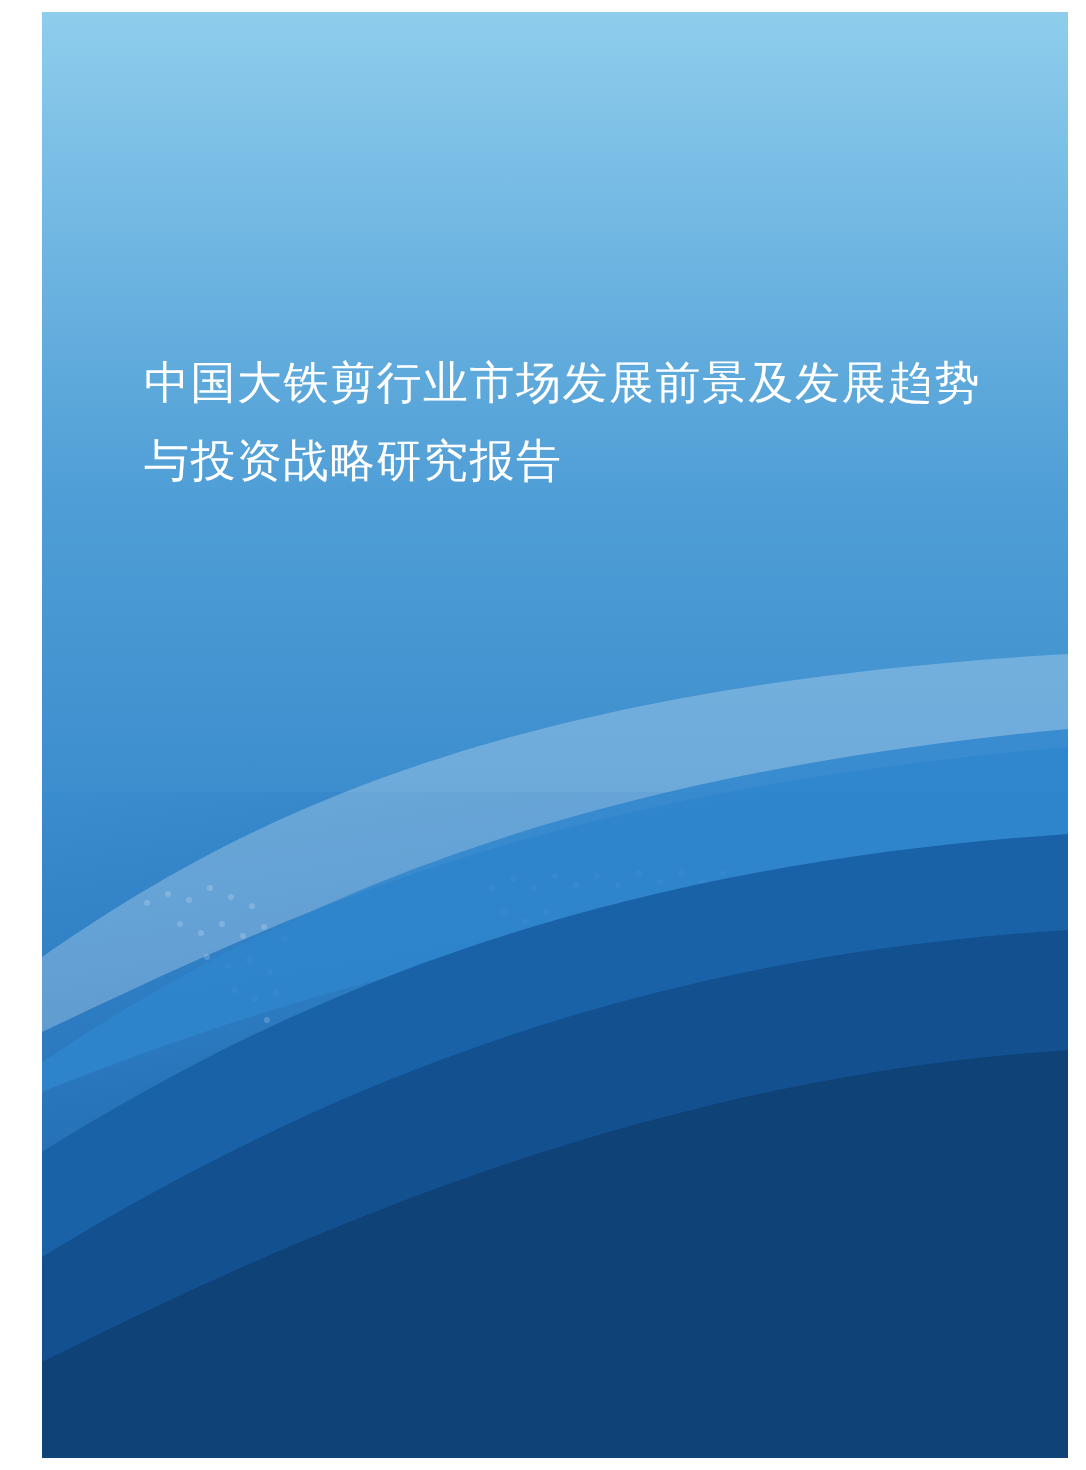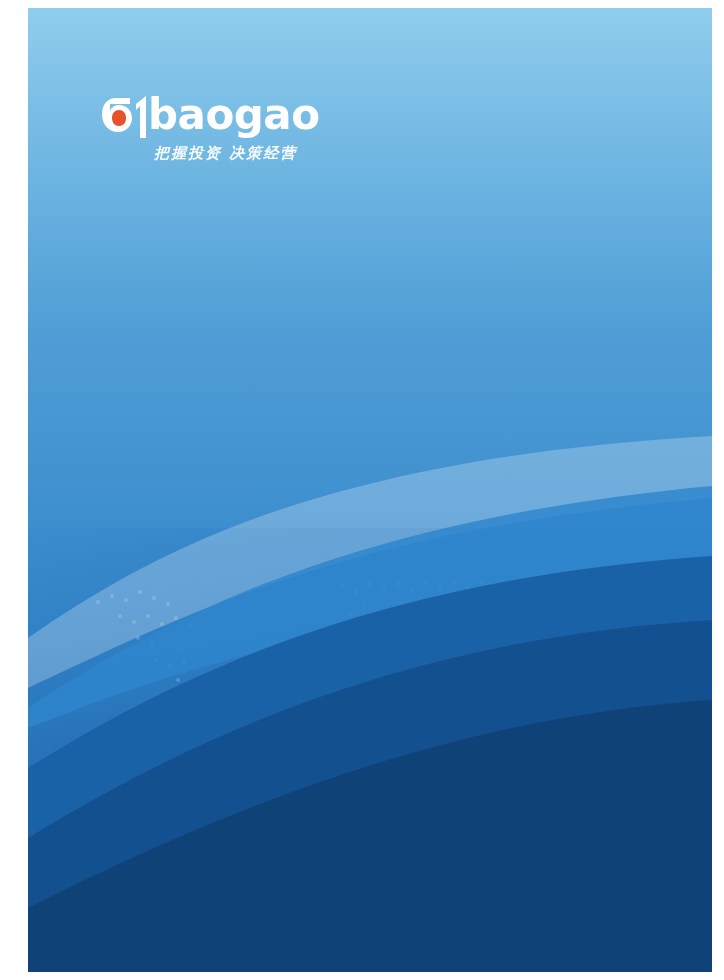--- a/index.html
+++ b/index.html
@@ -283,26 +283,18 @@
       <svg class="wave" style="top:400px;" width="684" height="320" viewBox="0 0 684 320" preserveAspectRatio="none">
         <path d="M0,300 C150,200 340,110 684,78 L684,170 C340,200 150,260 0,320 Z" fill="#2f86cc" opacity="0.85"></path>
       </svg>
 
       <svg class="wave" style="top:430px;" width="684" height="534" viewBox="0 0 684 534" preserveAspectRatio="none">
         <path d="M0,330 C160,230 360,140 684,118 L684,534 L0,534 Z" fill="#1a62a8"></path>
         <path d="M0,400 C180,290 390,200 684,182 L684,534 L0,534 Z" fill="#13508f"></path>
         <path d="M0,470 C200,370 420,280 684,262 L684,534 L0,534 Z" fill="#0f4276"></path>
       </svg>
 
-      <div class="logo">
-        <svg class="mark" viewBox="0 0 240 56">
-          <path d="M20,6 C12,6 6,12 6,22 C6,34 14,40 22,40 C30,40 36,34 36,26 C36,18 30,13 23,13 C18,13 15,16 14,19 L14,12 L34,12 L34,6 Z" fill="#ffffff"></path>
-          <path d="M16,26 C16,31 19,34 23,34 C27,34 30,31 30,26 C30,21 27,18 23,18 C19,18 16,21 16,26 Z" fill="#e8522a"></path>
-          <path d="M44,14 L40,18 L40,12 L50,4 L50,46 L44,46 Z" fill="#ffffff"></path>
-        </svg>
-        <div class="logo-text">baogao</div>
-        <div class="logo-slogan">把握投资 决策经营</div>
-      </div>
-
+
+      <div class="title">中国大铁剪行业市场发展前景及发展趋势与投资战略研究报告</div>
 
     </div>
   </div>
 </div>
 
 </body></html>

